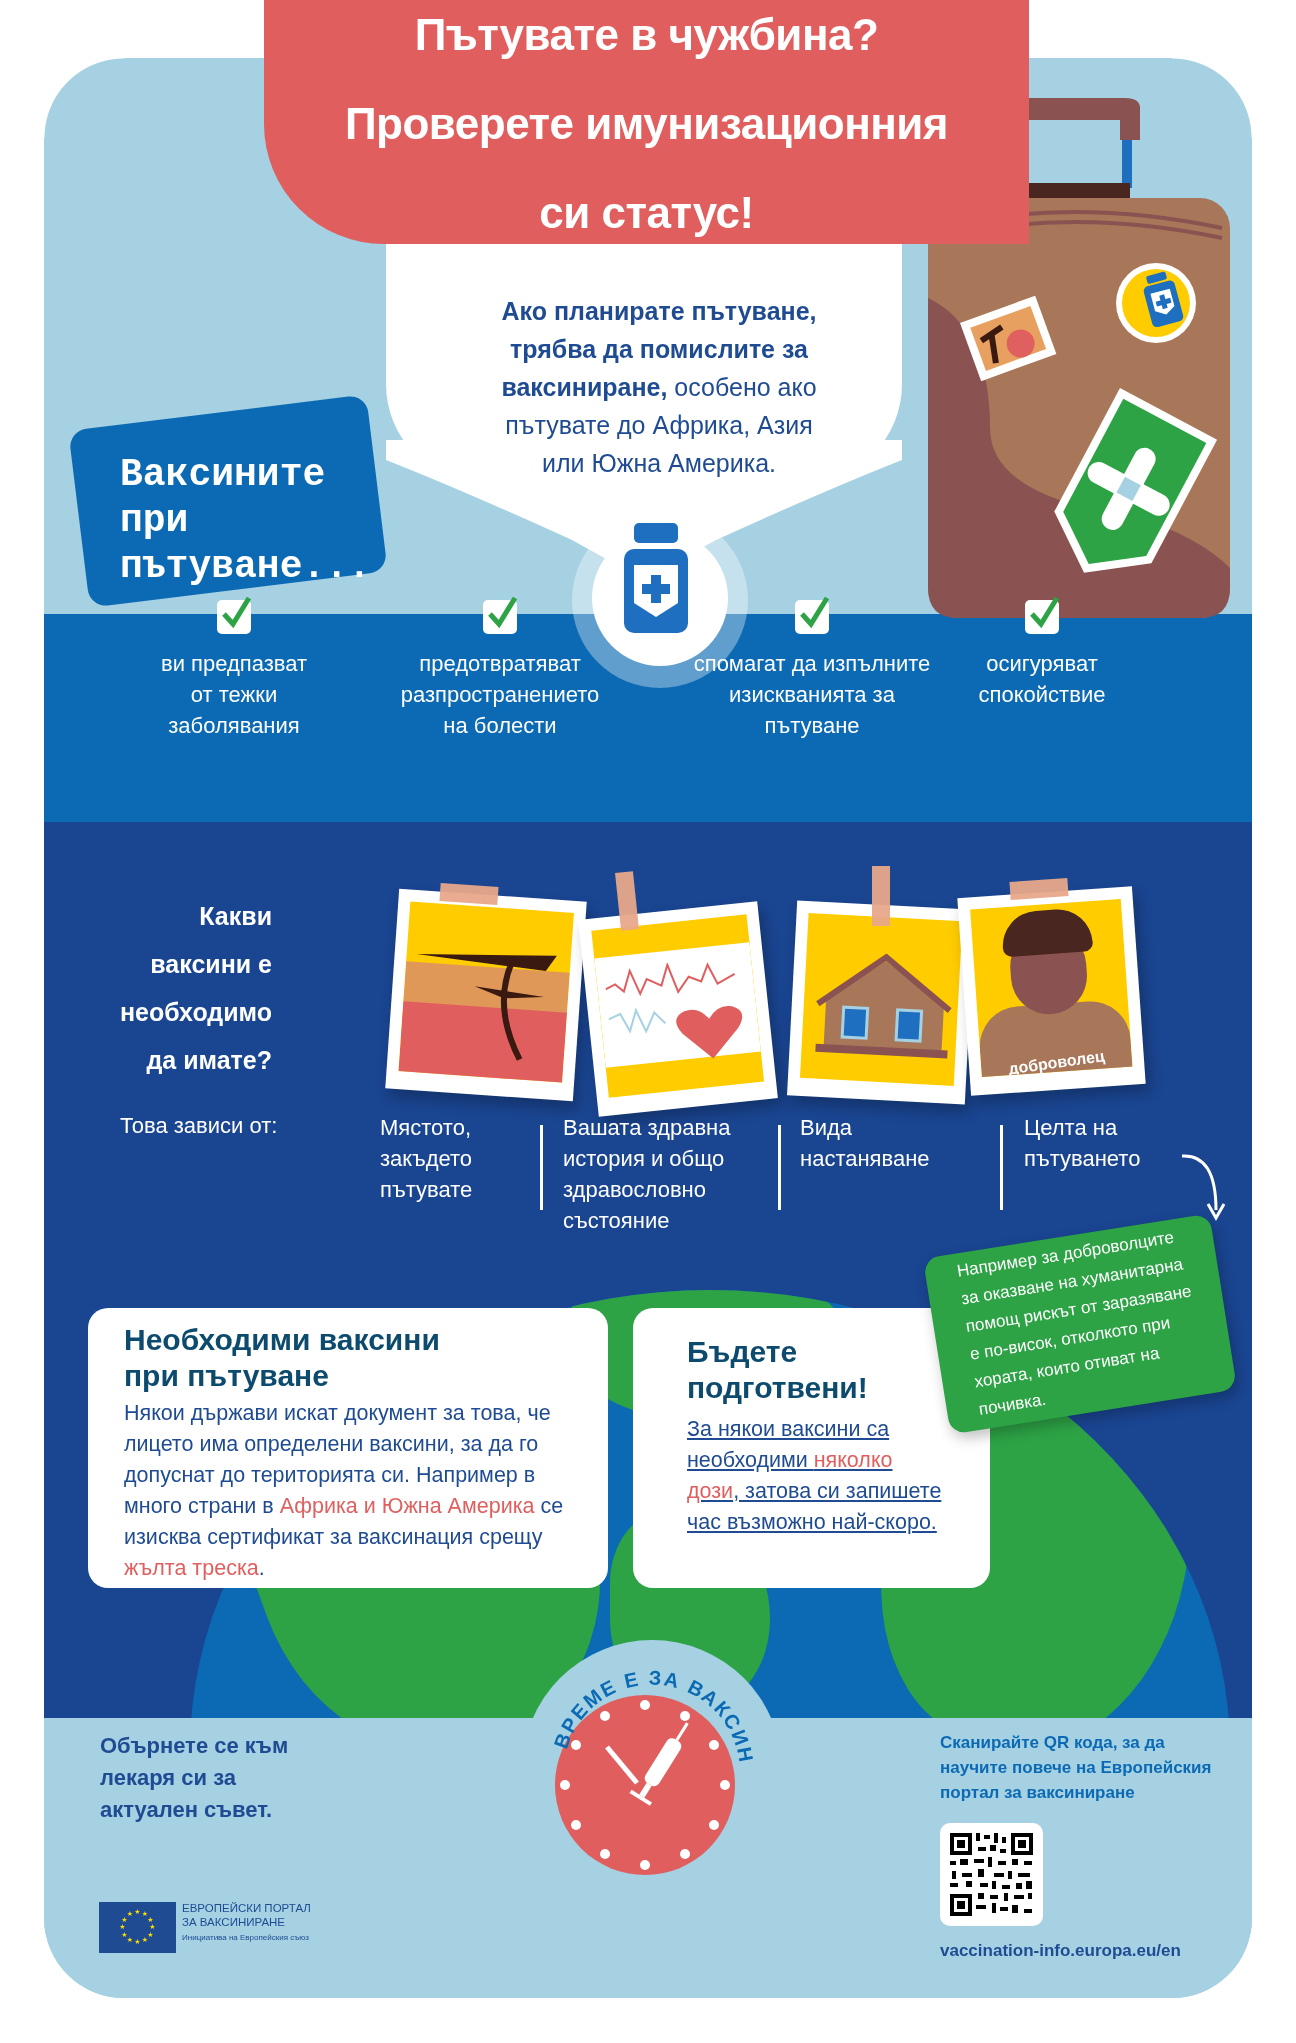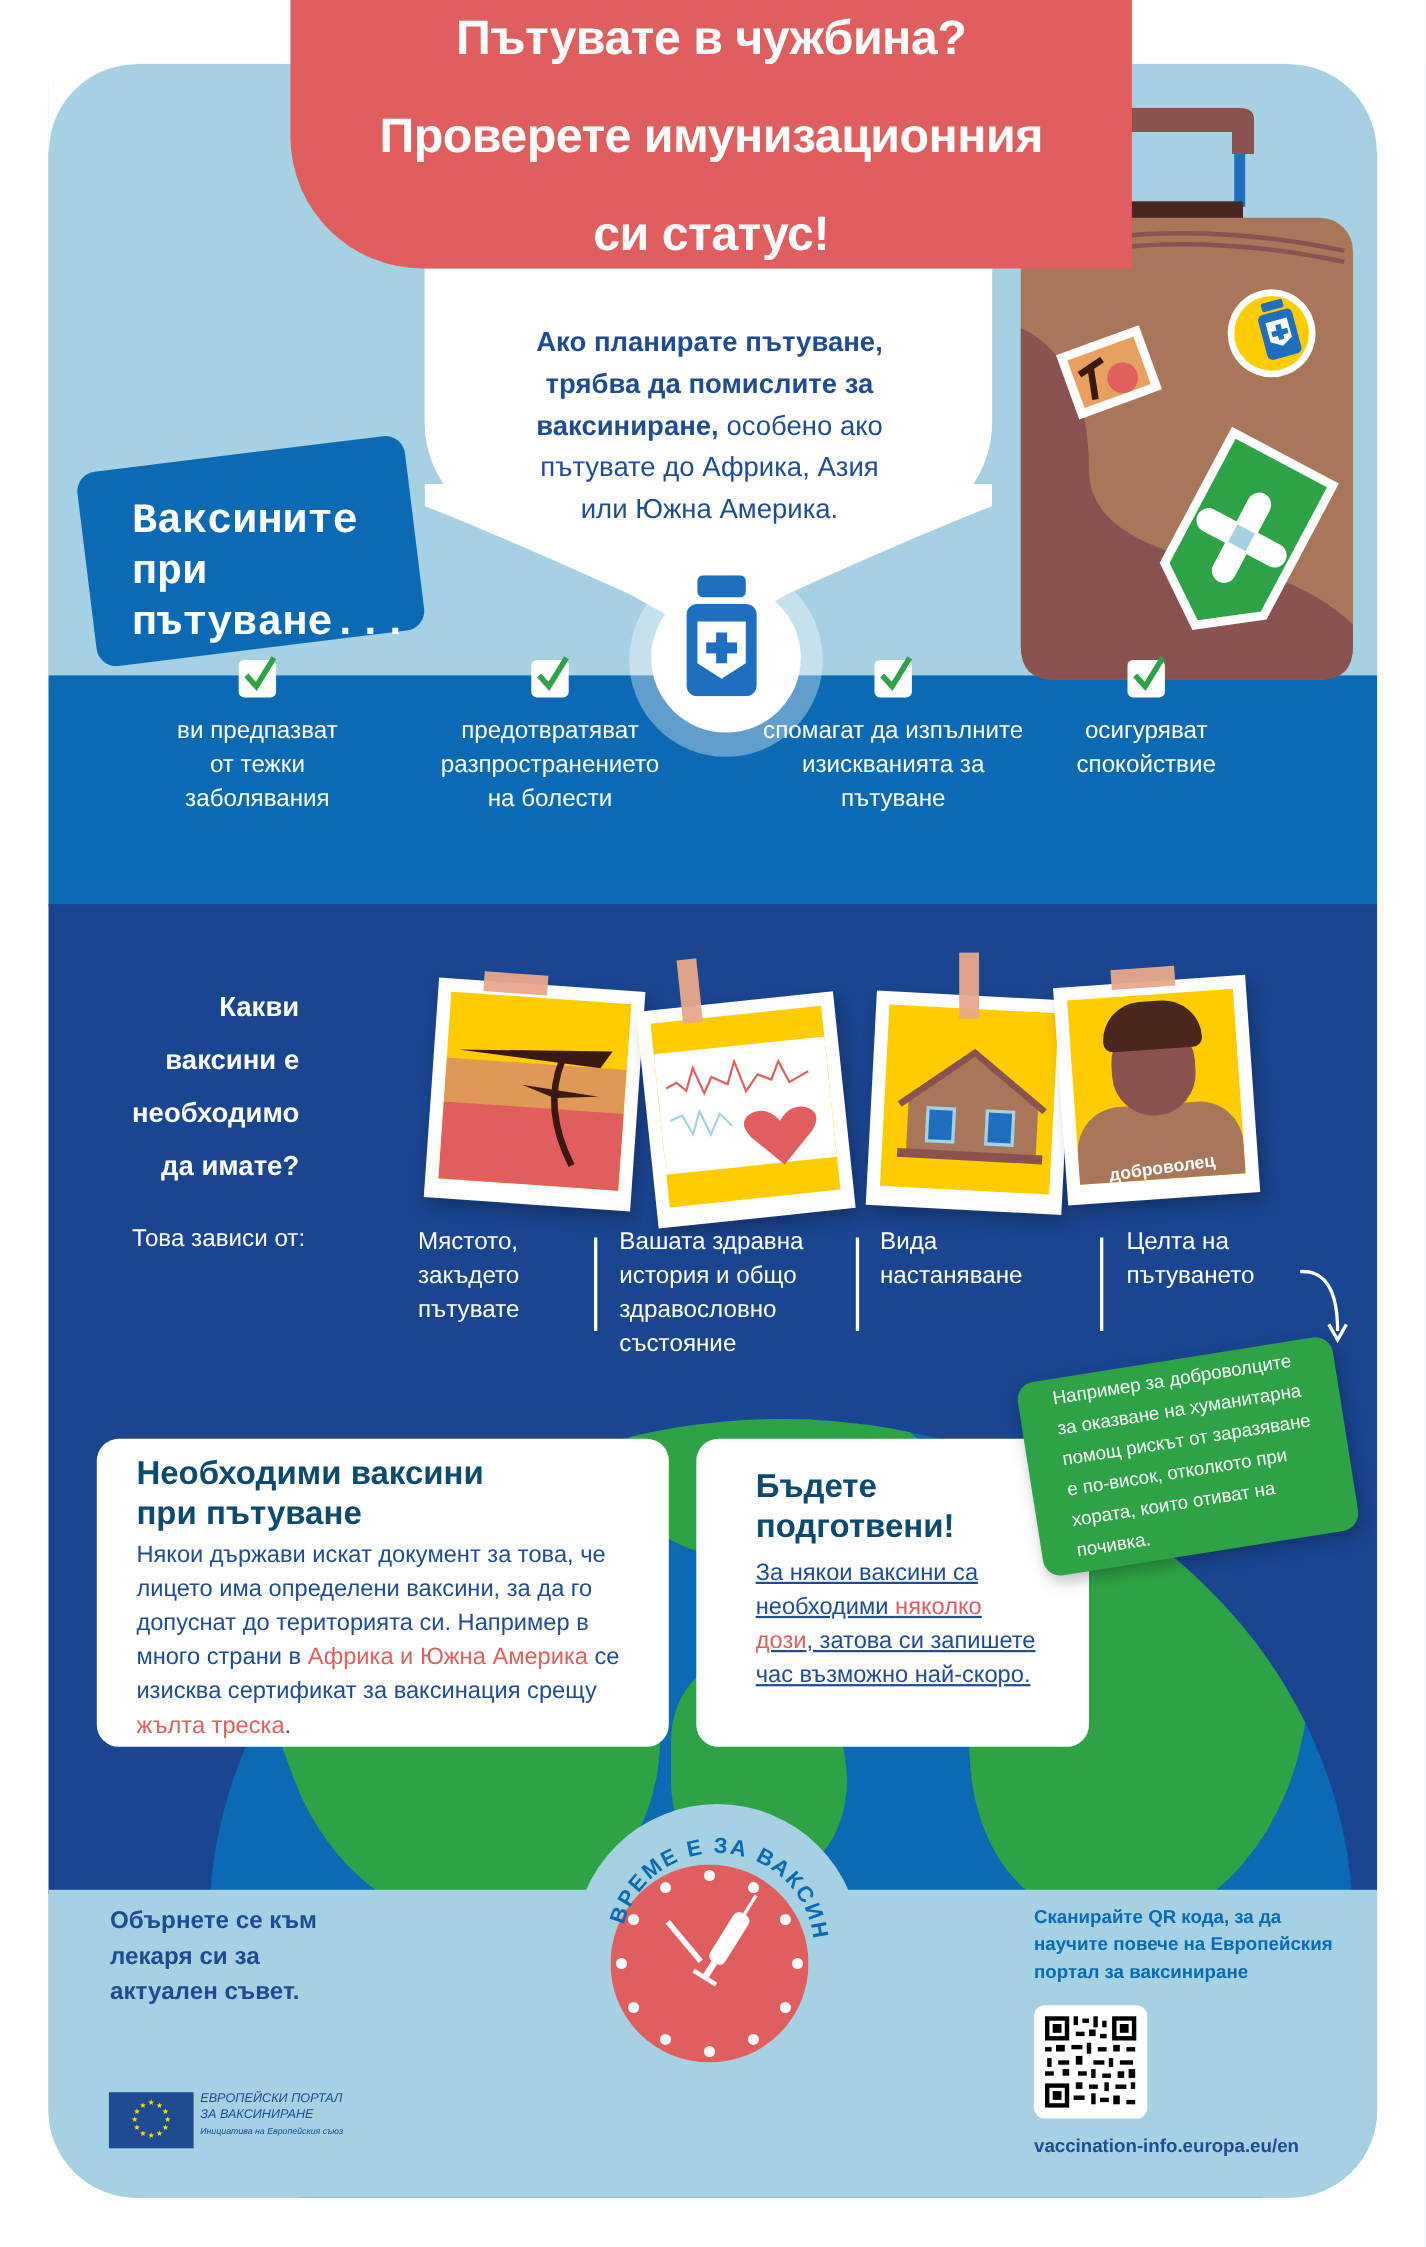--- a/index.html
+++ b/index.html
@@ -8,21 +8,21 @@
 
   .poster { position: absolute; left: 44px; top: 58px; width: 1208px; height: 1940px; border-radius: 80px; overflow: hidden; background: #a5d1e3; }
 
   
   .title-banner { position: absolute; left: 264px; top: 0; width: 765px; height: 244px; background: #e05e5e; border-radius: 0 0 0 120px; z-index: 3; display: flex; flex-direction: column; align-items: center; padding-top: 6px; gap: 32px; }
   .title-banner .tl { color: #fff; font-weight: 700; font-size: 44px; line-height: 57px; text-align: center; font-family: "Liberation Sans", sans-serif; letter-spacing: -0.5px; }
 
   
   .bubble { position: absolute; left: 386px; top: 244px; width: 516px; height: 240px; background: #fff; border-radius: 0 0 100px 100px; z-index: 2; }
   .bubble-tail { position: absolute; left: 436px; top: 380px; width: 420px; height: 240px; z-index: 2; }
-  .bubble-text { position: absolute; left: 420px; top: 292px; width: 450px; text-align: center; z-index: 4; font-size: 25px; line-height: 38px; color: #1f4b93; }
+  .bubble-text { position: absolute; left: 434px; top: 292px; width: 450px; text-align: center; z-index: 4; font-size: 25px; line-height: 38px; color: #1f4b93; }
   .bubble-text b { font-weight: 700; }
 
   .vial-circle-outer { position: absolute; left: 572px; top: 512px; width: 176px; height: 176px; border-radius: 50%; background: rgba(255,255,255,0.35); z-index: 2; }
   .vial-circle { position: absolute; left: 592px; top: 530px; width: 136px; height: 136px; border-radius: 50%; background: #fff; z-index: 3; }
   .vial-icon { position: absolute; left: 624px; top: 523px; width: 64px; height: 110px; z-index: 5; }
 
   
   .tag { position: absolute; left: 78px; top: 412px; width: 300px; height: 178px; background: #0b6ab3; border-radius: 18px; transform: rotate(-7deg); z-index: 3; }
   .tag-text { position: absolute; left: 120px; top: 452px; z-index: 4; color: #fff; font-weight: 700; font-size: 38px; line-height: 46px; font-family: Liberation Mono, monospace; }
 
@@ -47,21 +47,21 @@
   .card { position: absolute; background: #fff; border-radius: 20px; z-index: 6; }
   .card h2 { color: #0c4a6e; font-weight: 700; }
   .card p { color: #1f4b93; }
   .red { color: #e05e5e; }
   .doctor { position: absolute; left: 100px; top: 1730px; z-index: 6; color: #1f4b93; font-weight: 700; font-size: 22px; line-height: 32px; }
   .scan { position: absolute; left: 940px; top: 1730px; z-index: 6; color: #0b6ab3; font-weight: 700; font-size: 17px; line-height: 25px; }
   .qr { position: absolute; left: 940px; top: 1823px; width: 103px; height: 103px; background: #fff; border-radius: 10px; z-index: 6; }
   .url { position: absolute; left: 940px; top: 1941px; z-index: 6; color: #1f4b93; font-weight: 700; font-size: 17px; }
 
   .eu-flag { position: absolute; left: 99px; top: 1902px; width: 77px; height: 51px; background: #1f4b93; z-index: 6; }
-  .eu-text { position: absolute; left: 182px; top: 1901px; z-index: 6; color: #1f4b93; font-style: italic; }
+  .eu-text { position: absolute; left: 182px; top: 1901px; z-index: 6; color: #1f4b93; }
   .eu-text .l1 { font-size: 11.5px; line-height: 14px; }
   .eu-text .l3 { font-size: 8px; margin-top: 4px; }
 
   .clock-arc { position: absolute; left: 522px; top: 1640px; width: 260px; height: 260px; border-radius: 50%; background: #a5d1e3; z-index: 3; }
 </style>
 </head>
 <body>
 
 <div class="poster"></div>
 

